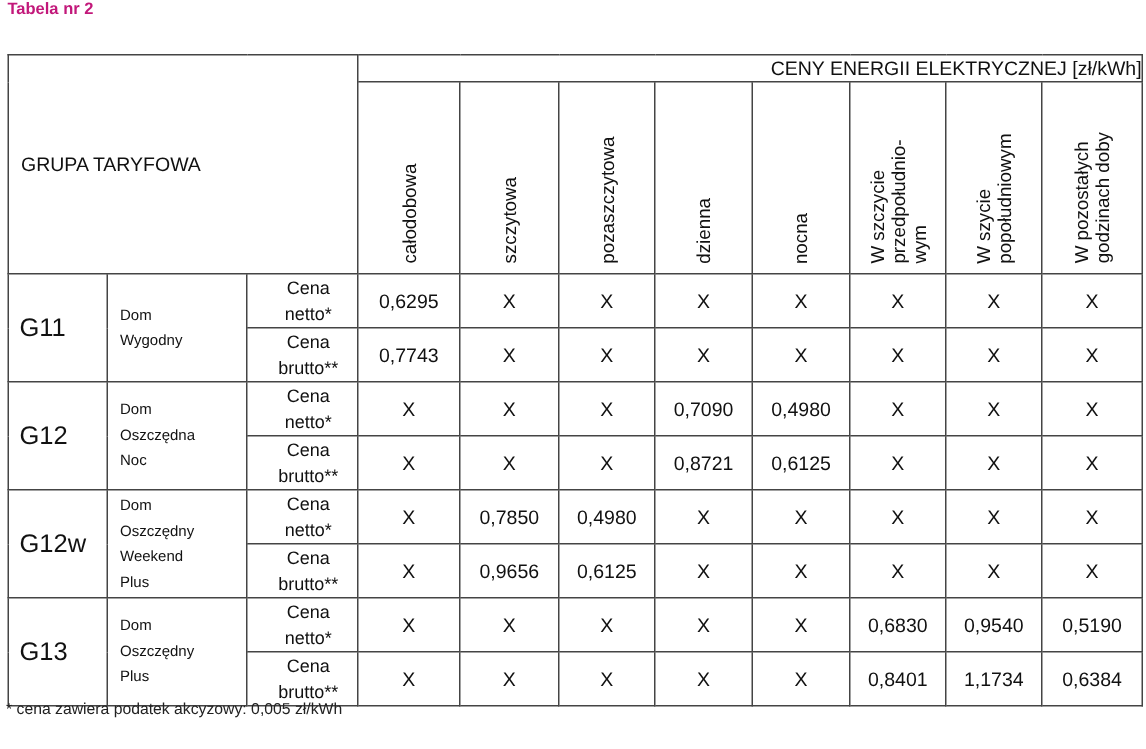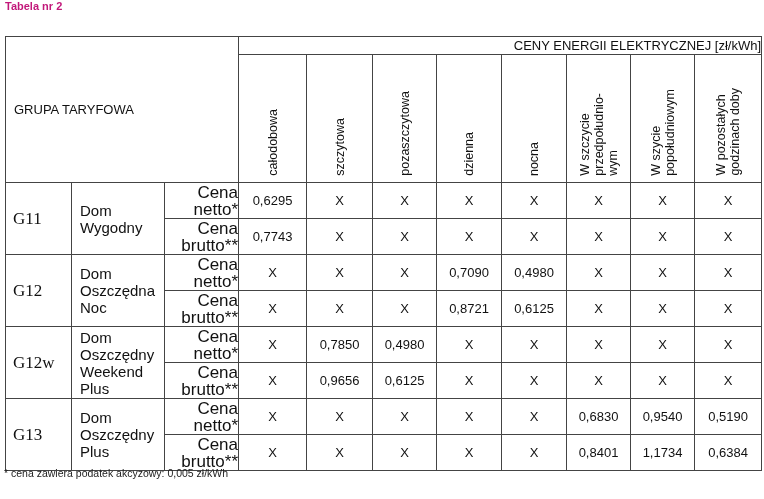--- a/index.html
+++ b/index.html
@@ -6,23 +6,23 @@
   body { width: 764px; height: 499px; position: relative; overflow: hidden;
          font-family: "Liberation Sans", sans-serif; color: #111; }
   .title { position: absolute; left: 5px; top: 0px; font-size: 11px; font-weight: bold; color: #c2187a; }
   table.tariff { position: absolute; left: 5px; top: 36px; border-collapse: collapse; table-layout: fixed; width: 756px; }
   table.tariff td, table.tariff th { border: 1px solid #444; padding: 0; font-weight: normal; }
   .hdr-group { font-size: 13px; text-align: left; padding-left: 8px !important; vertical-align: middle; }
   .hdr-main { font-size: 13px; text-align: right; height: 17px; }
   .hdr-col { height: 127px; vertical-align: bottom; text-align: left; position: relative; }
   .vtext { position: absolute; bottom: 6px; left: 50%; writing-mode: vertical-rl; transform: translateX(-50%) rotate(180deg);
            font-size: 12.5px; line-height: 14px; white-space: pre; text-align: left; }
-  .code { font-size: 17px; text-align: left; padding-left: 7px !important; vertical-align: middle; font-family: Liberation Serif, serif; }
-  .name { font-size: 15px; text-align: left; padding-left: 8px !important; vertical-align: middle; line-height: 17px; white-space: pre-line; }
-  .ptype { font-size: 17px; text-align: right; padding-left: 8px !important; line-height: 17px; white-space: pre-line; height: 35px; vertical-align: middle; }
+  .code { font-size: 17px; text-align: left; padding-left: 7px !important; vertical-align: middle; }
+  .name { font-size: 10px; text-align: left; padding-left: 8px !important; vertical-align: middle; line-height: 17px; white-space: pre-line; }
+  .ptype { font-size: 12px; text-align: center; padding-left: 8px !important; line-height: 17px; white-space: pre-line; height: 35px; vertical-align: middle; }
   .val { font-size: 13px; font-weight: bold; text-align: center; vertical-align: middle; }
   .notes { position: absolute; left: 4px; top: 466px; font-size: 10.5px; line-height: 15px; color: #222; }
 </style>
 </head>
 <body>
 
 <div class="title">Tabela nr 2</div>
 
 <table class="tariff">
   <colgroup>

